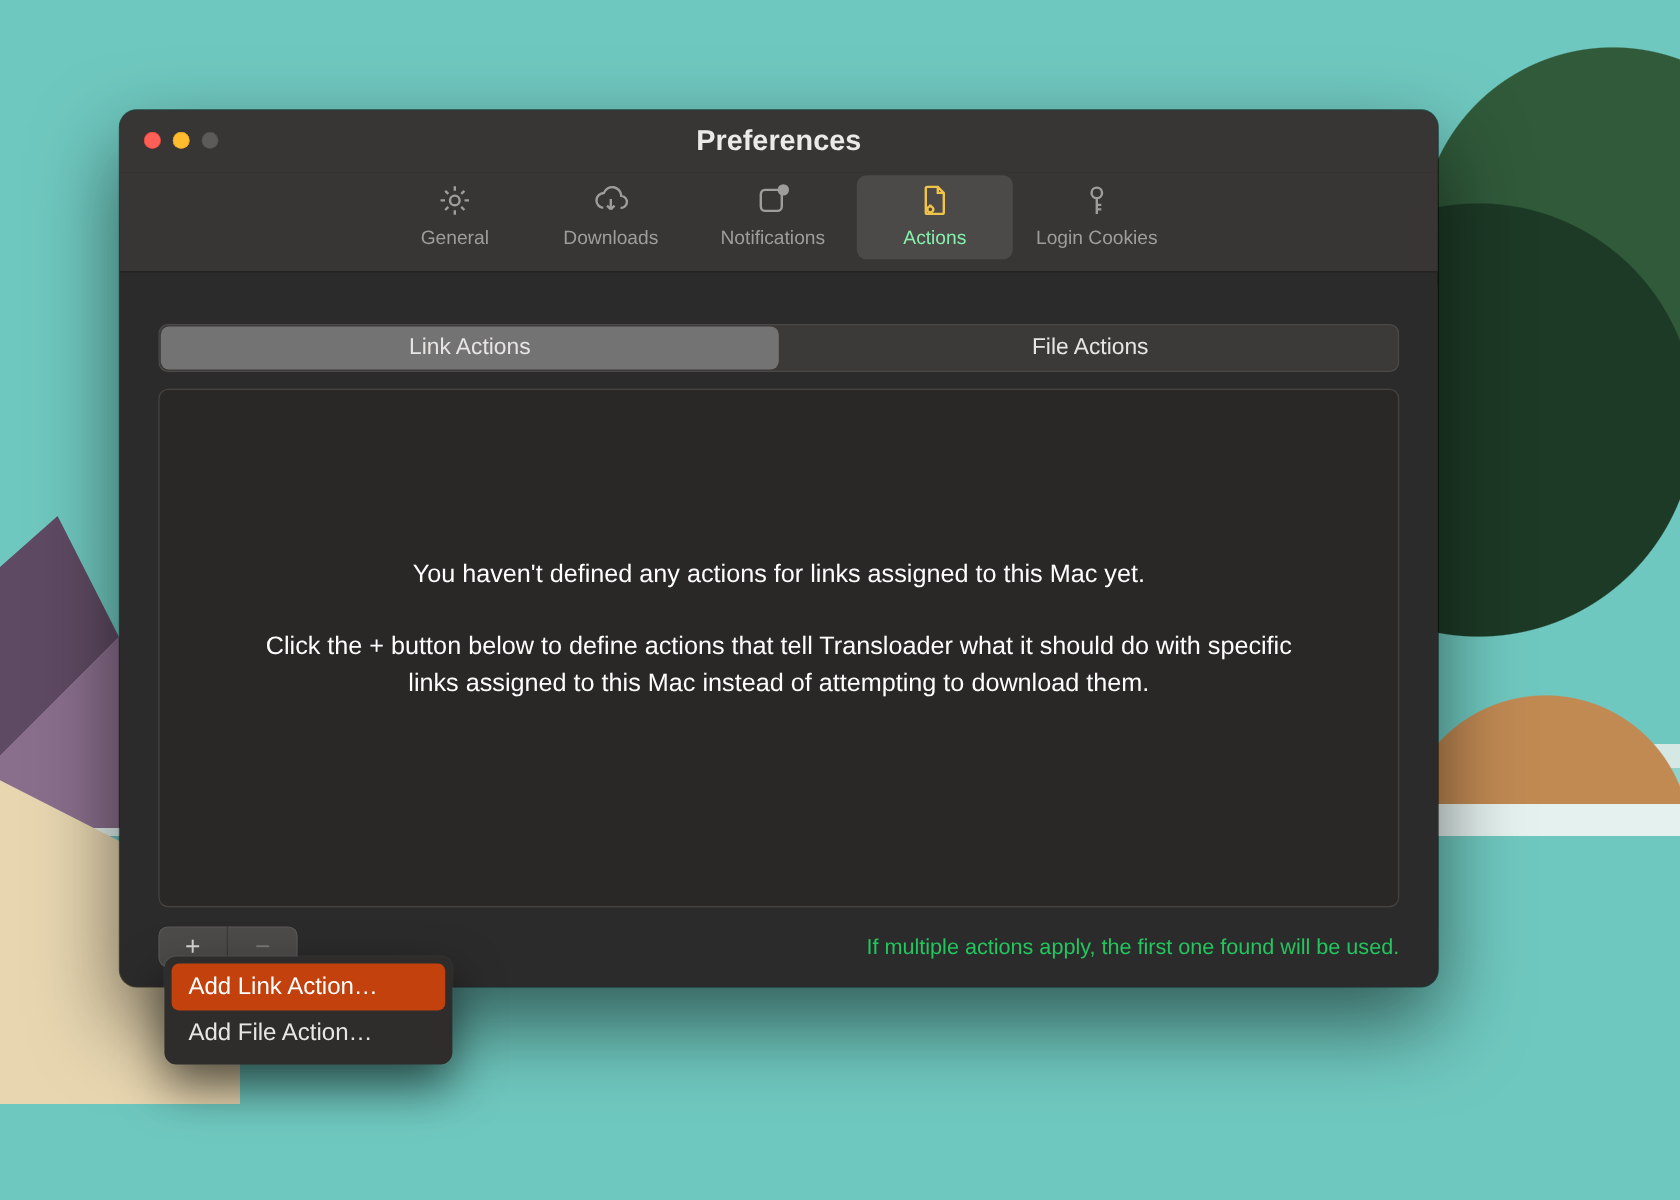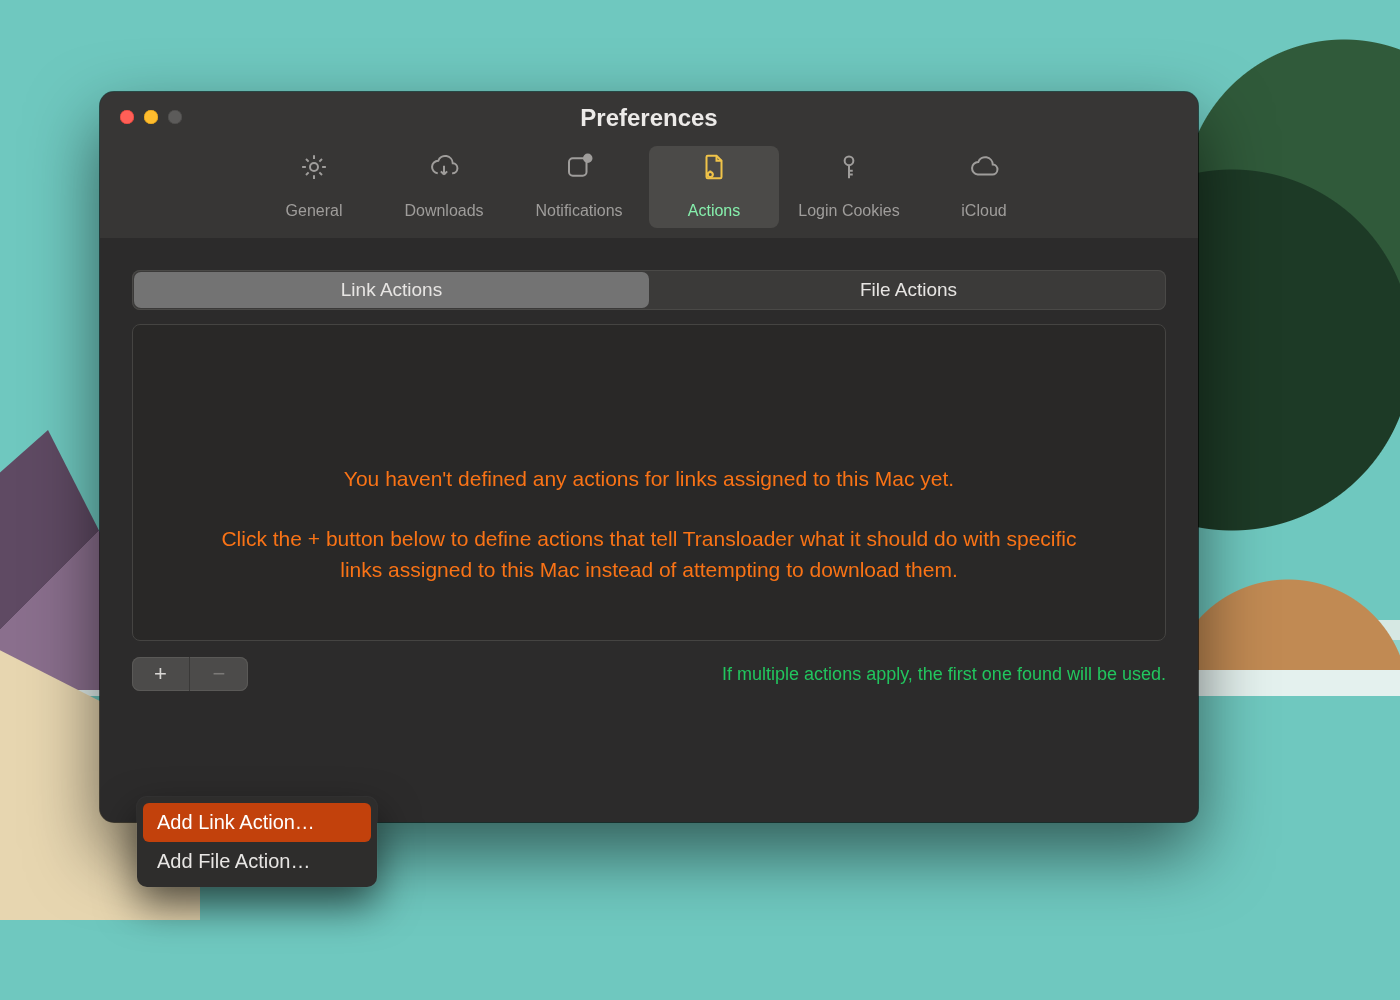--- a/index.html
+++ b/index.html
@@ -63,21 +63,21 @@
     display:flex; justify-content:center; align-items:flex-start;
     padding: 2px 0 10px;
     border-bottom:1px solid #1f1e1e;
   }
   .tab {
     width: 130px; text-align:center; padding:6px 4px 8px;
     border-radius:8px; color:#9f9d9b; cursor:default;
   }
   .tab.wide { width:140px; }
   .tab.sel { background:#4b4a48; color:#86efac; }
-  .tab .lbl { font-size:16px; margin-top:20px; display:block; }
+  .tab .lbl { font-size:16px; margin-top:8px; display:block; }
   .tab svg { width:30px; height:30px; display:block; margin:0 auto; }
   .tab svg * { stroke:#9f9d9b; }
   .tab.sel svg * { stroke:#f0c349; }
 
   
   .pane {
     position:absolute; left:0; right:0; top:146px; bottom:0;
     background:#2c2b2b;
     padding: 32px 32px 0;
     border-bottom-left-radius:14px; border-bottom-right-radius:14px;
@@ -89,28 +89,28 @@
     box-shadow: inset 0 0 0 1px #4a4947;
   }
   .segmented .seg {
     flex:1; display:flex; align-items:center; justify-content:center;
     font-size:19px; color:#e7e5e3; border-radius:7px;
   }
   .segmented .seg.active { background:#737373; margin:2px; }
 
   .listbox {
     margin-top:14px;
-    height:317px;
+    height:432px;
     background:#292827;
     border:1px solid #454442;
     border-radius:8px;
     display:flex; align-items:flex-start; justify-content:center;
     padding: 138px 70px 0;
     text-align:center;
-    color:#f97316;
+    color:#ffffff;
     font-size:21px; line-height:1.5;
   }
   .listbox p + p { margin-top:28px; }
 
   .footer {
     margin-top:16px;
     display:flex; align-items:center; justify-content:space-between;
   }
   .addremove {
     display:flex; background:#4c4b4a; border-radius:8px;
@@ -199,26 +199,20 @@
     </div>
 
     <div class="tab wide">
       <svg viewBox="0 0 24 24" fill="none" stroke-width="1.6">
         <circle cx="12" cy="7" r="3.5"></circle>
         <path d="M12 10.5V21m0-3h3m-3-3h3"></path>
       </svg>
       <span class="lbl">Login Cookies</span>
     </div>
 
-    <div class="tab">
-      <svg viewBox="0 0 24 24" fill="none" stroke-width="1.6">
-        <path d="M7 18a5 5 0 0 1 .4-9.98A6 6 0 0 1 19 10a4 4 0 0 1-.5 8H7z"></path>
-      </svg>
-      <span class="lbl">iCloud</span>
-    </div>
 
   </div>
 
   <div class="pane">
 
     <div class="segmented">
       <div class="seg active">Link Actions</div>
       <div class="seg">File Actions</div>
     </div>
 

